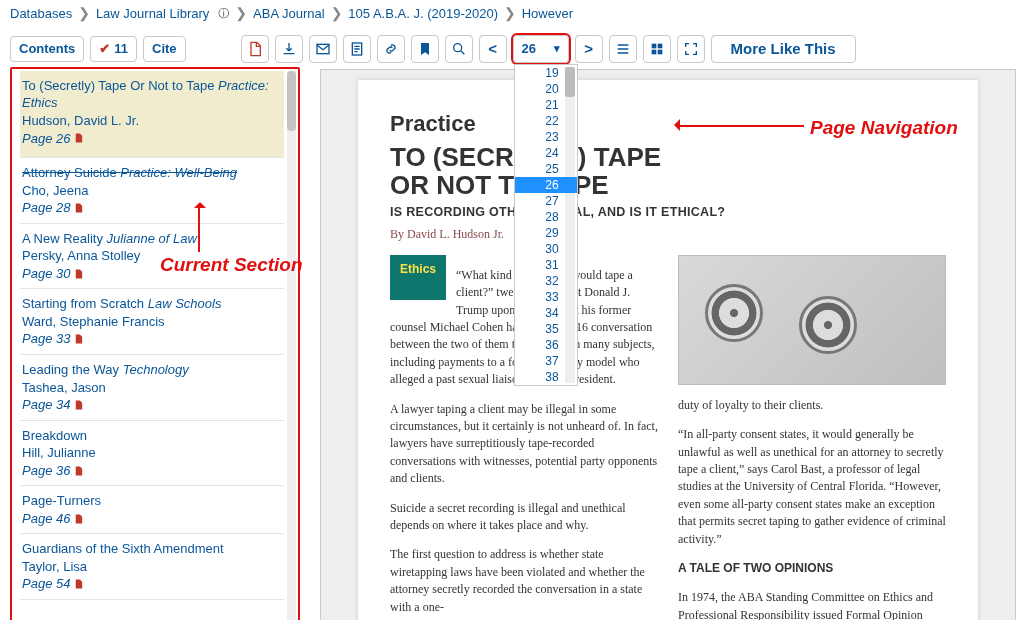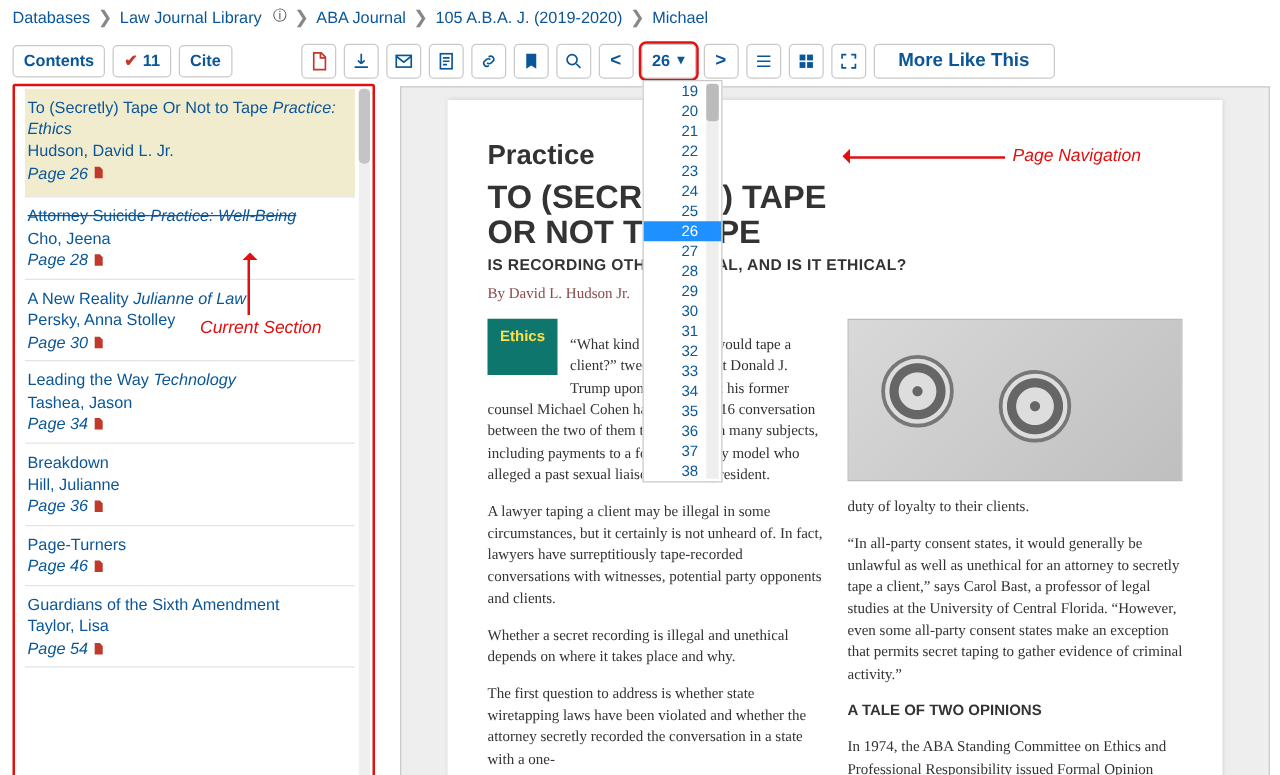--- a/index.html
+++ b/index.html
@@ -17,21 +17,21 @@
 
   
   .toprow{display:flex;align-items:center;margin:8px 0 4px 0}
   .leftctl{display:flex;gap:6px;margin-left:10px}
   .btn{display:inline-flex;align-items:center;gap:4px;border:1px solid var(--bd);border-radius:4px;padding:3px 8px;color:var(--ink);font-weight:600;height:26px;background:#fff;cursor:pointer}
   .btn .n{color:var(--ink);font-weight:700}
   .toolbar{flex:1;display:flex;align-items:center;justify-content:flex-start;gap:6px;margin-left:55px}
   .tbtn{width:28px;height:28px;border:1px solid var(--bd);border-radius:4px;display:flex;align-items:center;justify-content:center;color:var(--ink);background:#fff;cursor:pointer;font-size:15px}
   .tbtn svg{width:16px;height:16px;fill:var(--ink)}
   .tbtn.text{width:auto;padding:0 19px;font-weight:600}
-  .pagebox{display:flex;align-items:center;gap:6px;border:1px solid var(--bd);border-radius:4px;height:28px;padding:0 8px;font-weight:700;color:var(--ink);position:relative}
+  .pagebox{display:flex;align-items:center;gap:18px;border:1px solid var(--bd);border-radius:4px;height:28px;padding:0 8px;font-weight:700;color:var(--ink);position:relative}
   .pagebox .chev{font-size:11px}
   .hl-red{outline:2px solid var(--annot)}
 
   
   .main{display:flex;height:560px}
   .side{width:290px;border:2px solid var(--annot);border-radius:2px;margin-left:10px;display:flex;flex-direction:column;position:relative}
   .side .scroll{overflow:auto;flex:1;padding:2px 14px 6px 8px}
   .item{padding:6px 2px;border-top:1px solid #e4e4e4}
   .item:first-child{border-top:none}
   .item.cur{background:var(--hl);padding-bottom:10px}
@@ -57,41 +57,41 @@
   .reel{position:absolute;width:58px;height:58px;border-radius:50%;background:radial-gradient(circle,#666 10%,#ddd 12%,#ddd 40%,#666 42%,#666 60%,#ddd 62%,#ddd 100%);border:3px solid #777}
 
   
   .drop{position:absolute;top:28px;left:0;width:64px;border:1px solid var(--bd);background:#fff;z-index:30;font:12px Arial}
   .drop .r{padding:1px 8px;display:flex;justify-content:flex-end;padding-right:18px;position:relative}
   .drop .r.sel{background:var(--drop-hl);color:#fff}
   .drop .track{position:absolute;right:2px;top:2px;bottom:2px;width:10px;background:#eee}
   .drop .thumb{position:absolute;right:2px;top:2px;width:10px;height:30px;background:#bbb;border-radius:3px}
 
   
-  .annot{position:absolute;color:var(--annot);font-weight:400;font-style:italic;font-size:14px;z-index:50;pointer-events:none}
+  .annot{position:absolute;color:var(--annot);font-weight:700;font-style:italic;font-size:19px;z-index:50;pointer-events:none}
   .arrow{position:absolute;height:2px;background:var(--annot);z-index:49}
   .arrow::before{content:"";position:absolute;border:6px solid transparent}
   .arrow.up::before{left:-5px;top:-10px;border-bottom-color:var(--annot)}
   .scrolltrack{position:absolute;right:2px;top:2px;bottom:2px;width:9px;background:#efefef}
   .scrollthumb{position:absolute;right:2px;top:2px;width:9px;height:60px;background:#c4c4c4;border-radius:4px}
 </style>
 </head>
 <body>
 
 <div class="crumbs">
   <a>Databases</a>
     <span class="sep">❯</span>
   <a>Law Journal Library</a>
     <span class="info">ⓘ</span>
     <span class="sep">❯</span>
   <a>ABA Journal</a>
     <span class="sep">❯</span>
   <a>105 A.B.A. J. (2019-2020)</a>
     <span class="sep">❯</span>
-  <a>Michael</a>
+  <a>However</a>
 </div>
 
 <div class="toprow">
   <div class="leftctl">
     <div class="btn">Contents</div>
     <div class="btn">
         <span style="color:#c0392b">✔</span>
         <span class="n">11</span>
       </div>
     <div class="btn">Cite</div>
@@ -196,20 +196,23 @@
     <div class="scroll" id="toc">
         <div class="item cur"><div class="title ">To (Secretly) Tape Or Not to Tape <i>Practice: Ethics</i></div><div class="auth">Hudson, David L. Jr.</div><span class="pg">Page 26 <svg viewBox="0 0 24 24">
               <path d="M6 2h9l5 5v15H6z" fill="#c0392b"></path>
             </svg></span></div>
         <div class="item"><div class="title strike">Attorney Suicide <i>Practice: Well-Being</i></div><div class="auth">Cho, Jeena</div><span class="pg">Page 28 <svg viewBox="0 0 24 24">
               <path d="M6 2h9l5 5v15H6z" fill="#c0392b"></path>
             </svg></span></div>
         <div class="item"><div class="title ">A New Reality <i>Julianne of Law</i></div><div class="auth">Persky, Anna Stolley</div><span class="pg">Page 30 <svg viewBox="0 0 24 24">
               <path d="M6 2h9l5 5v15H6z" fill="#c0392b"></path>
             </svg></span></div>
+        <div class="item"><div class="title ">Starting from Scratch <i>Law Schools</i></div><div class="auth">Ward, Stephanie Francis</div><span class="pg">Page 33 <svg viewBox="0 0 24 24">
+              <path d="M6 2h9l5 5v15H6z" fill="#c0392b"></path>
+            </svg></span></div>
         <div class="item"><div class="title ">Leading the Way <i>Technology</i></div><div class="auth">Tashea, Jason</div><span class="pg">Page 34 <svg viewBox="0 0 24 24">
               <path d="M6 2h9l5 5v15H6z" fill="#c0392b"></path>
             </svg></span></div>
         <div class="item"><div class="title ">Breakdown</div><div class="auth">Hill, Julianne</div><span class="pg">Page 36 <svg viewBox="0 0 24 24">
               <path d="M6 2h9l5 5v15H6z" fill="#c0392b"></path>
             </svg></span></div>
         <div class="item"><div class="title ">Page-Turners</div><span class="pg">Page 46 <svg viewBox="0 0 24 24">
               <path d="M6 2h9l5 5v15H6z" fill="#c0392b"></path>
             </svg></span></div>
         <div class="item"><div class="title ">Guardians of the Sixth Amendment</div><div class="auth">Taylor, Lisa</div><span class="pg">Page 54 <svg viewBox="0 0 24 24">
@@ -223,21 +226,21 @@
     <div class="page">
       <div class="sec">Practice</div>
       <div class="ttl"><span>TO (SECRETLY) TAPE</span><br><span>OR NOT TO TAPE</span></div>
       <div class="q">IS RECORDING OTHERS LEGAL, AND IS IT ETHICAL?</div>
       <div class="by">By David L. Hudson Jr.</div>
       <div class="cols">
         <div class="col">
           <div class="ethics">Ethics</div>
           <p>“What kind of a lawyer would tape a client?” tweeted President Donald J. Trump upon learning that his former counsel Michael Cohen had taped a 2016 conversation between the two of them that dealt with many subjects, including payments to a former Playboy model who alleged a past sexual liaison with the president.</p>
           <p>A lawyer taping a client may be illegal in some circumstances, but it certainly is not unheard of. In fact, lawyers have surreptitiously tape-recorded conversations with witnesses, potential party opponents and clients.</p>
-          <p>Whether a secret recording is illegal and unethical depends on where it takes place and why.</p>
+          <p>Suicide a secret recording is illegal and unethical depends on where it takes place and why.</p>
           <p>The first question to address is whether state wiretapping laws have been violated and whether the attorney secretly recorded the conversation in a state with a one-</p>
         </div>
         <div class="col">
           <div class="img">
             <div class="reel" style="top:28px;left:26px"></div>
             <div class="reel" style="top:40px;left:120px"></div>
           </div>
           <p>duty of loyalty to their clients.</p>
           <p>“In all-party consent states, it would generally be unlawful as well as unethical for an attorney to secretly tape a client,” says Carol Bast, a professor of legal studies at the University of Central Florida. “However, even some all-party consent states make an exception that permits secret taping to gather evidence of criminal activity.”</p>
           <div class="colh">A TALE OF TWO OPINIONS</div>

